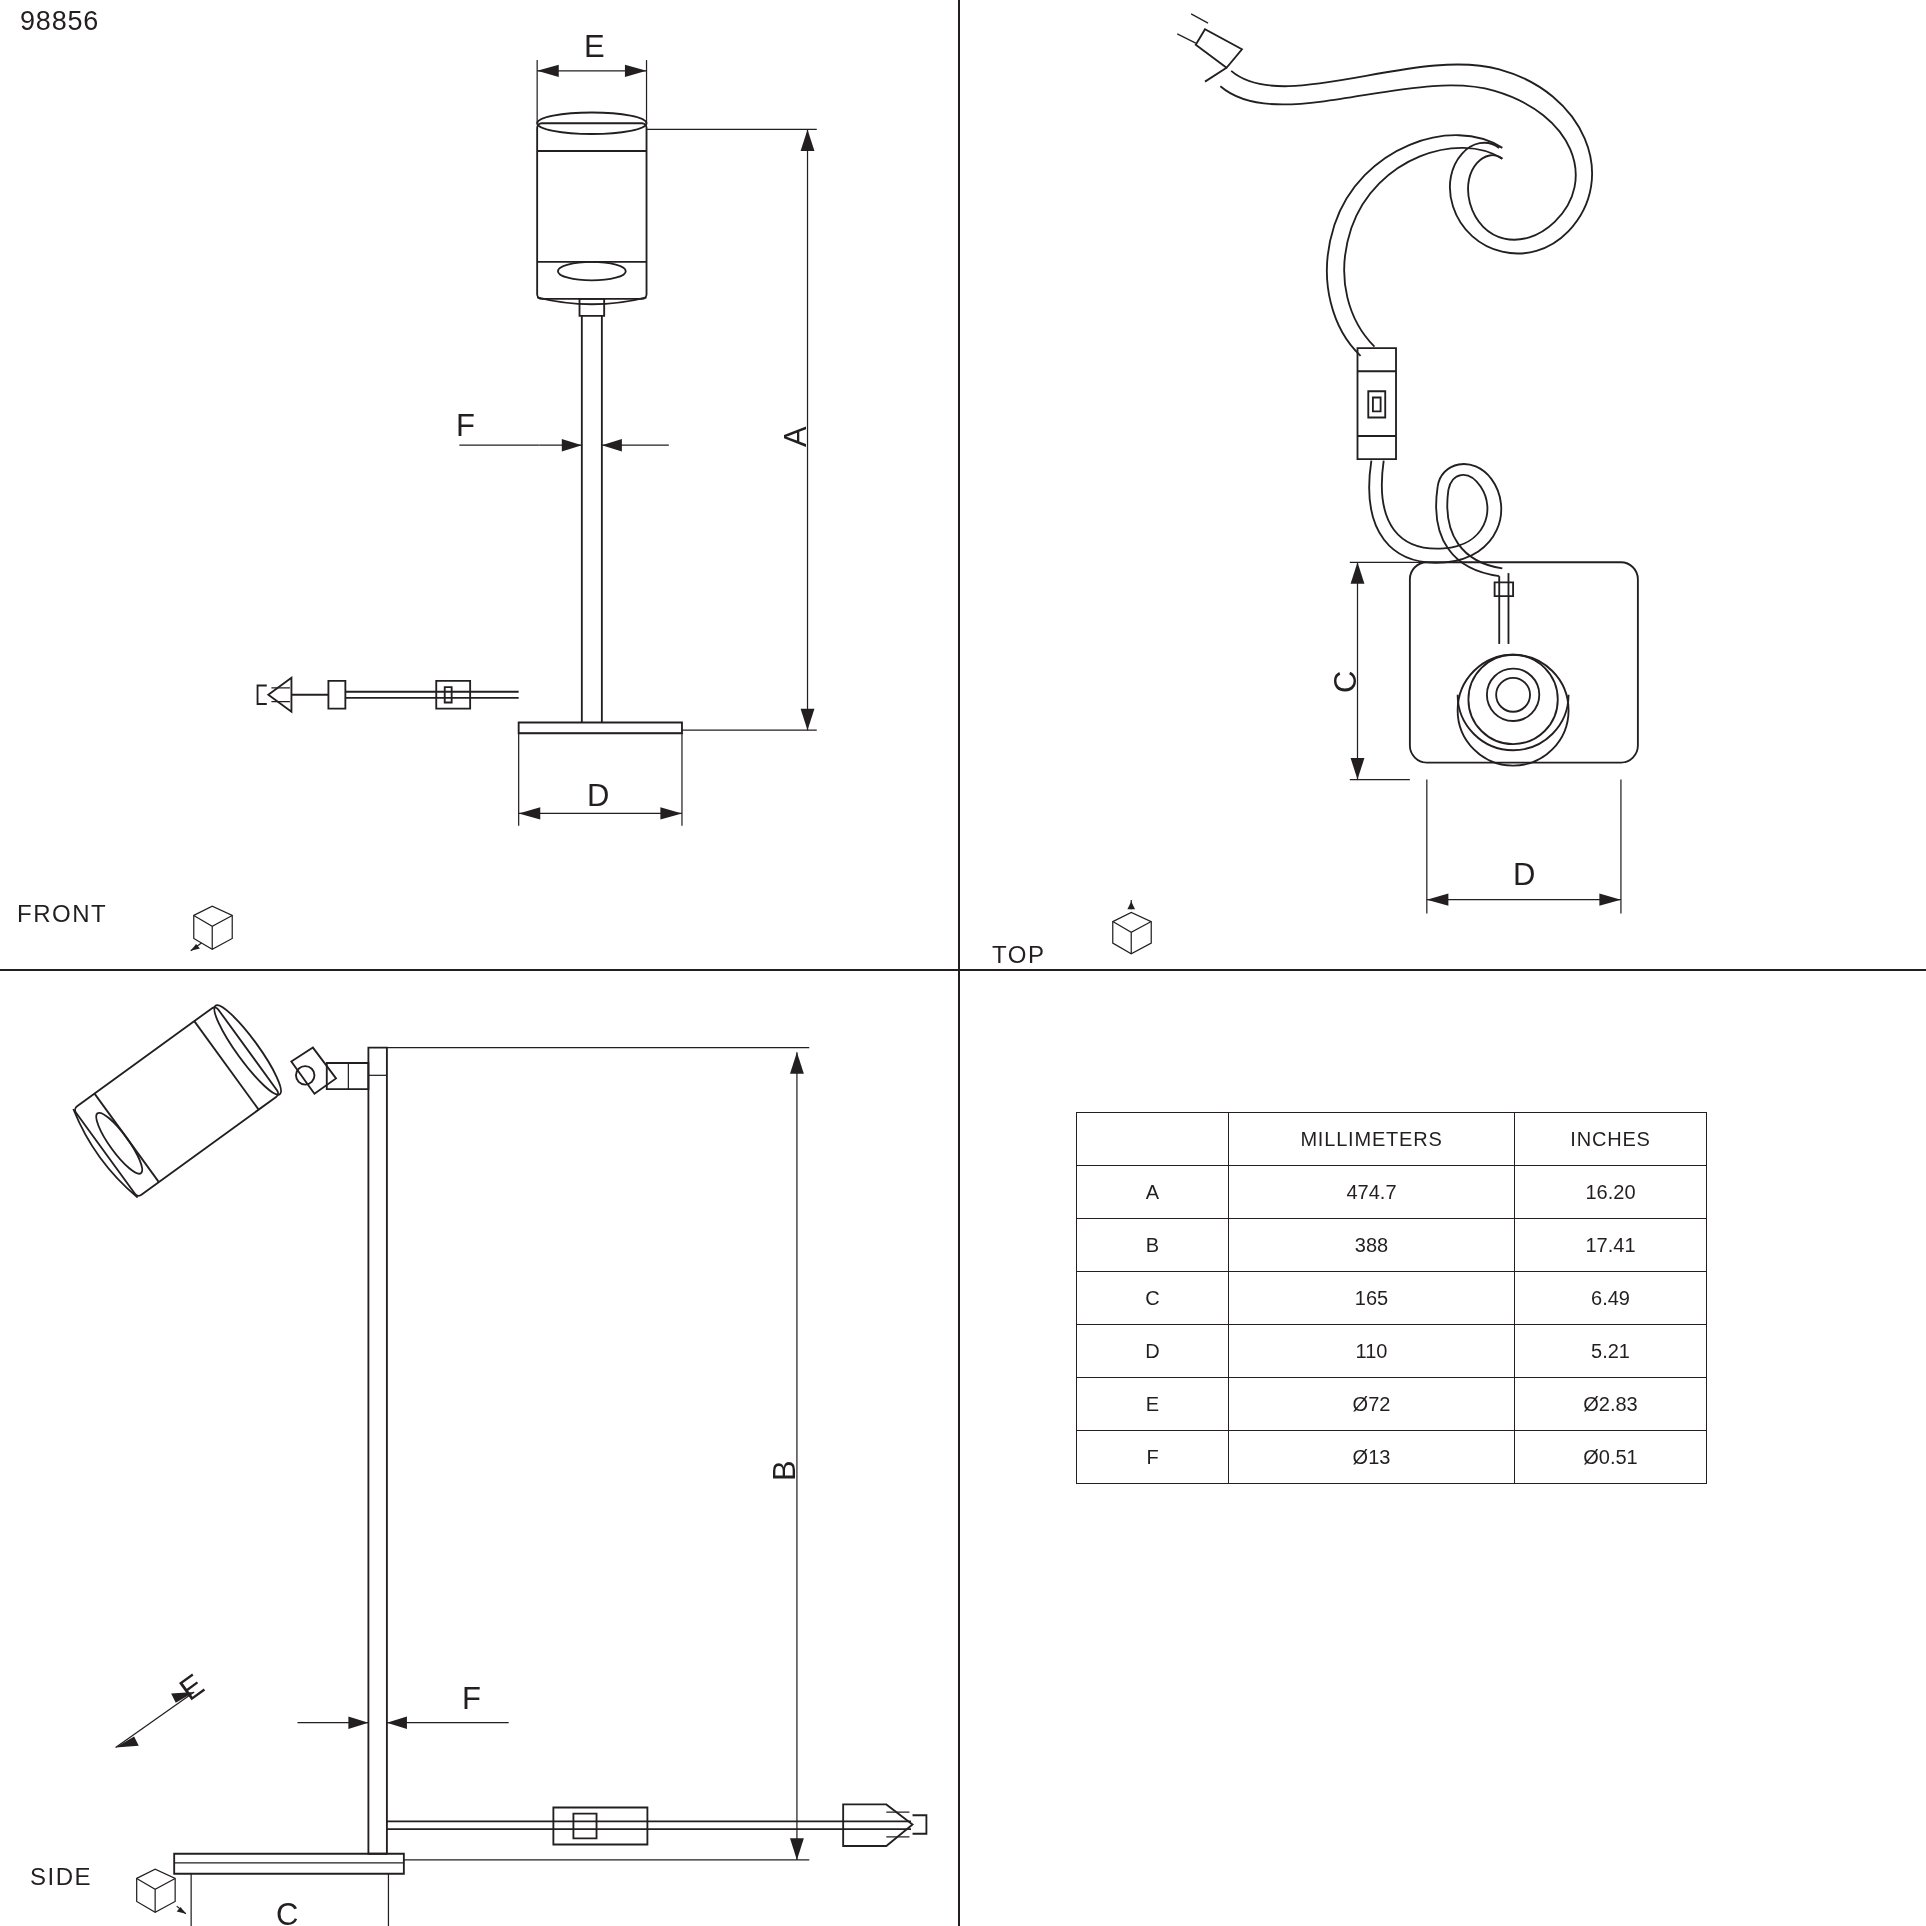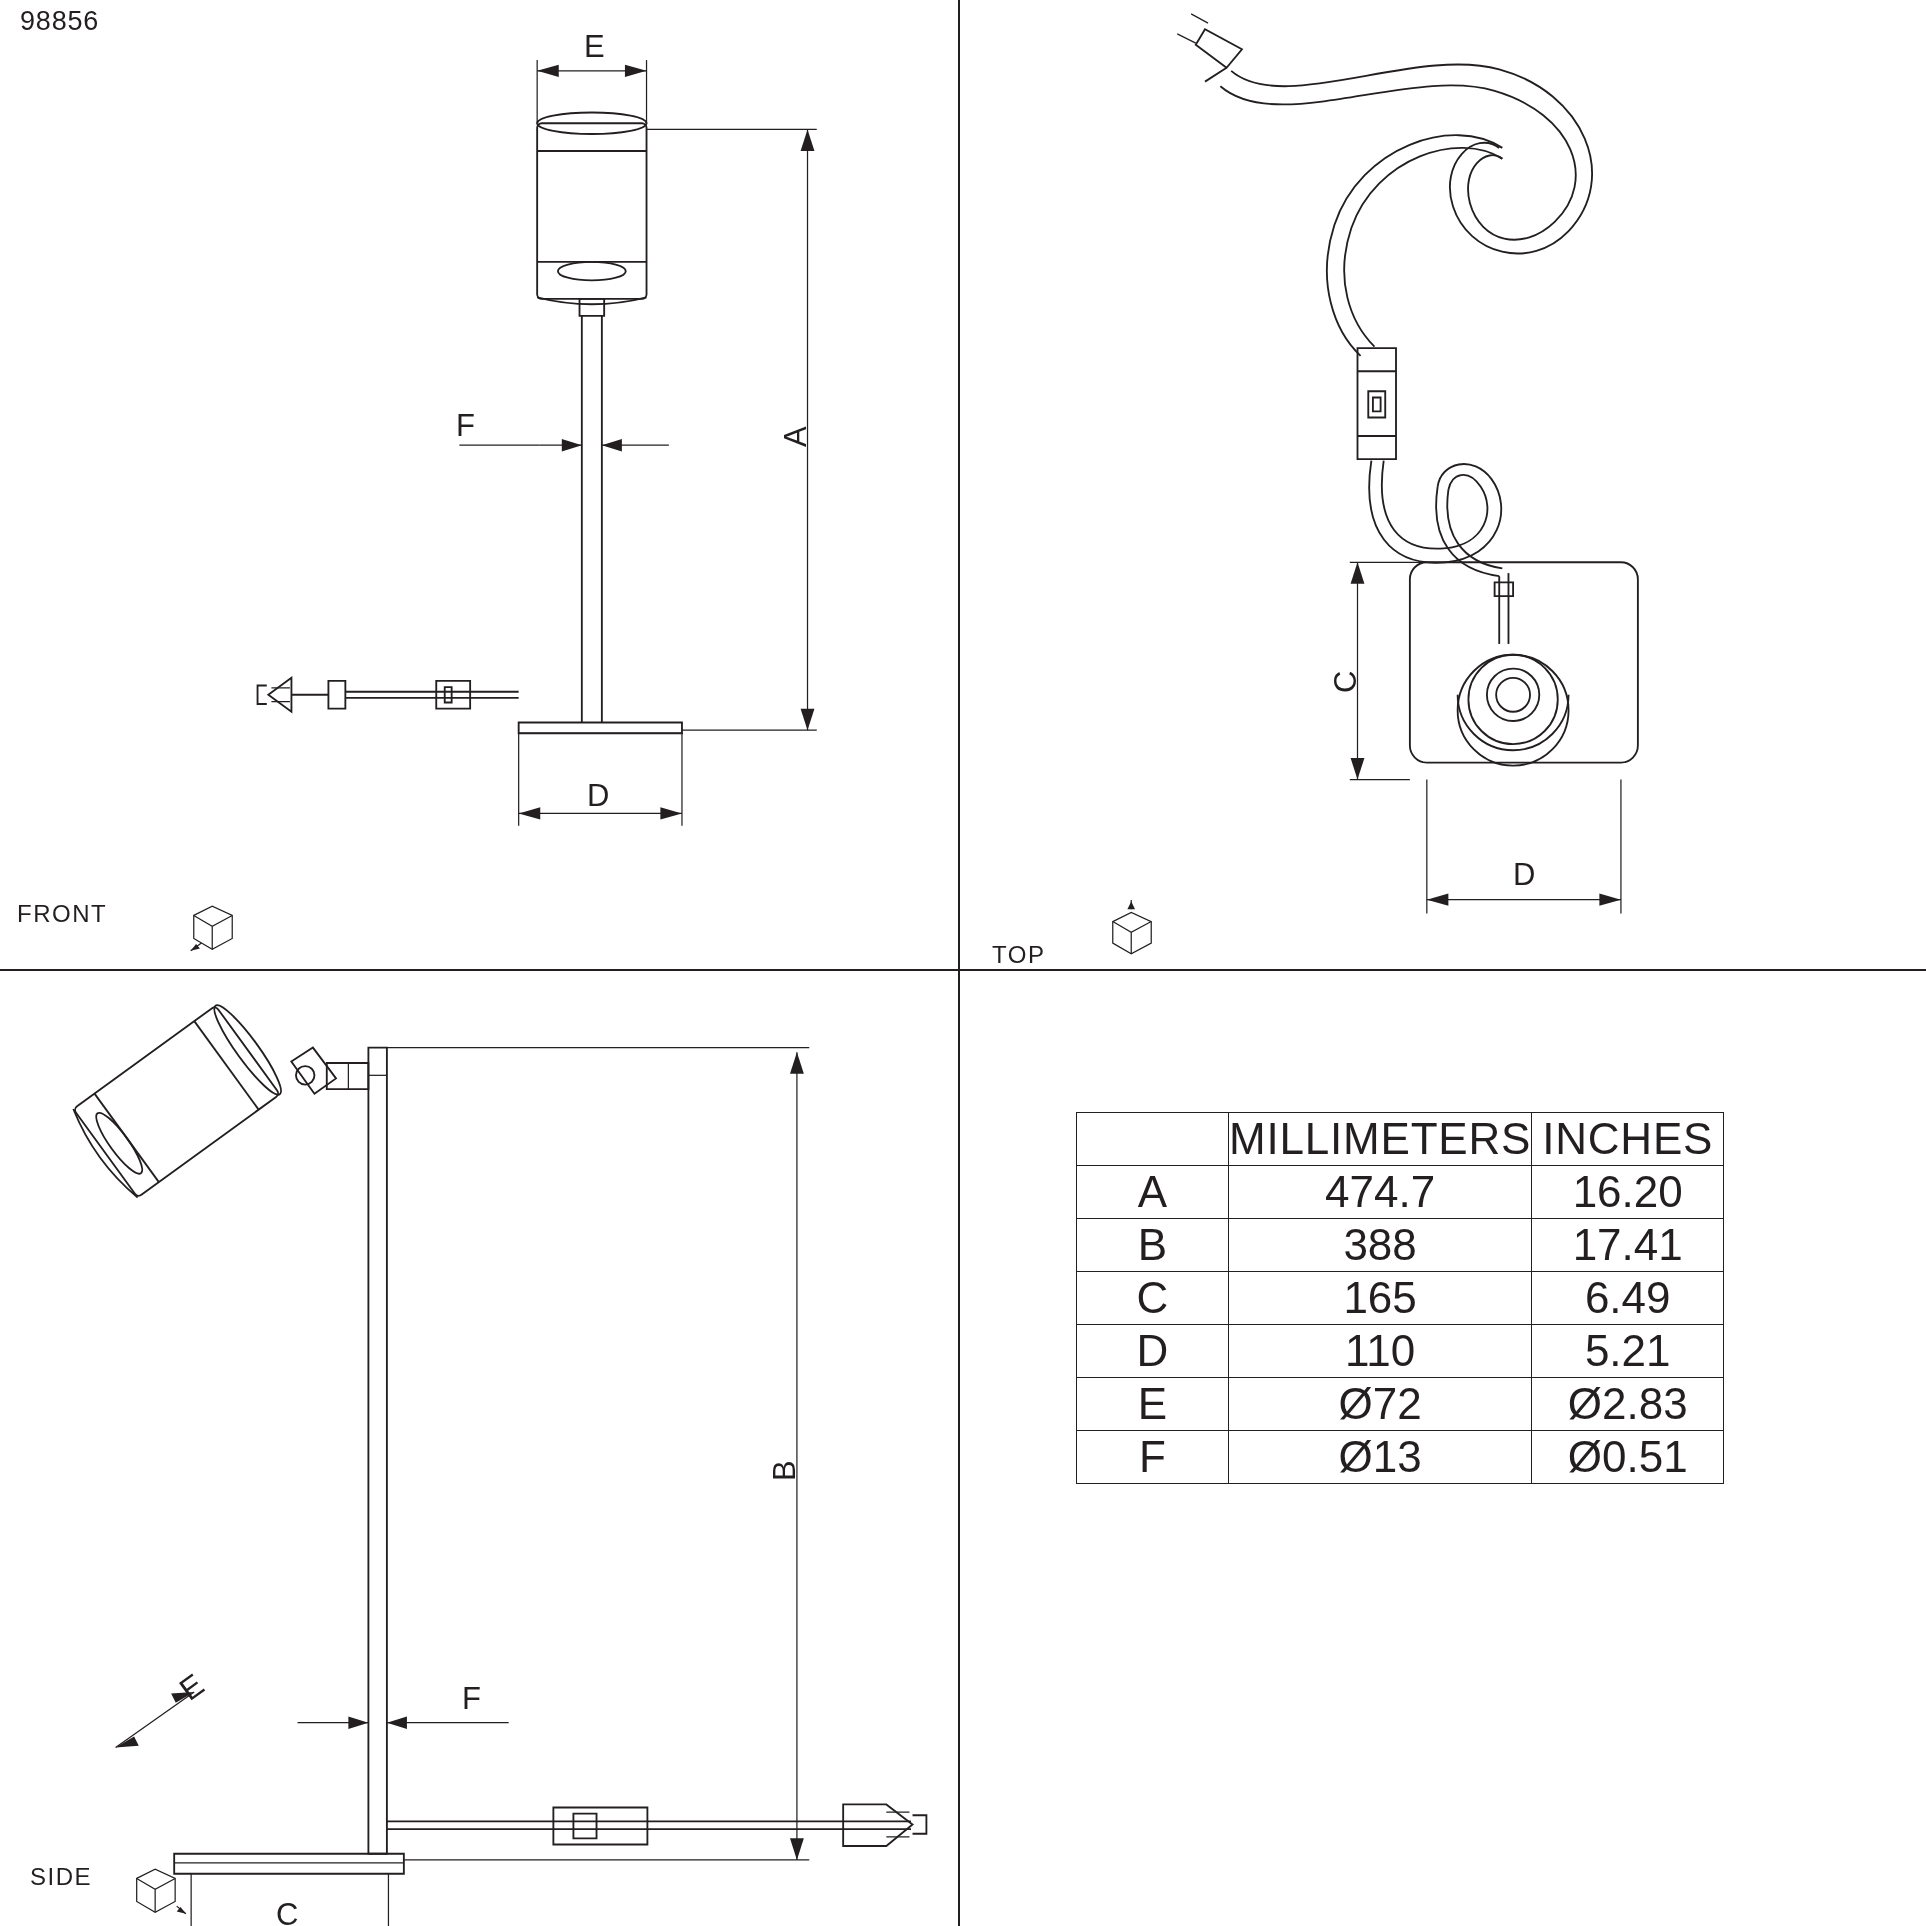--- a/index.html
+++ b/index.html
@@ -88,21 +88,21 @@
     transform: rotate(-90deg);
     transform-origin: left top;
   }
 
   
   #spec-table {
     position: absolute;
     left: 1076px;
     top: 1112px;
     border-collapse: collapse;
-    font-size: 44px;
+    font-size: 20px;
     color: #231f20;
   }
   #spec-table th, #spec-table td {
     border: 1.5px solid #231f20;
     text-align: center;
     padding: 0;
     font-weight: normal;
     line-height: 1;
   }
   #spec-table th.blank, #spec-table td.rowhead {

